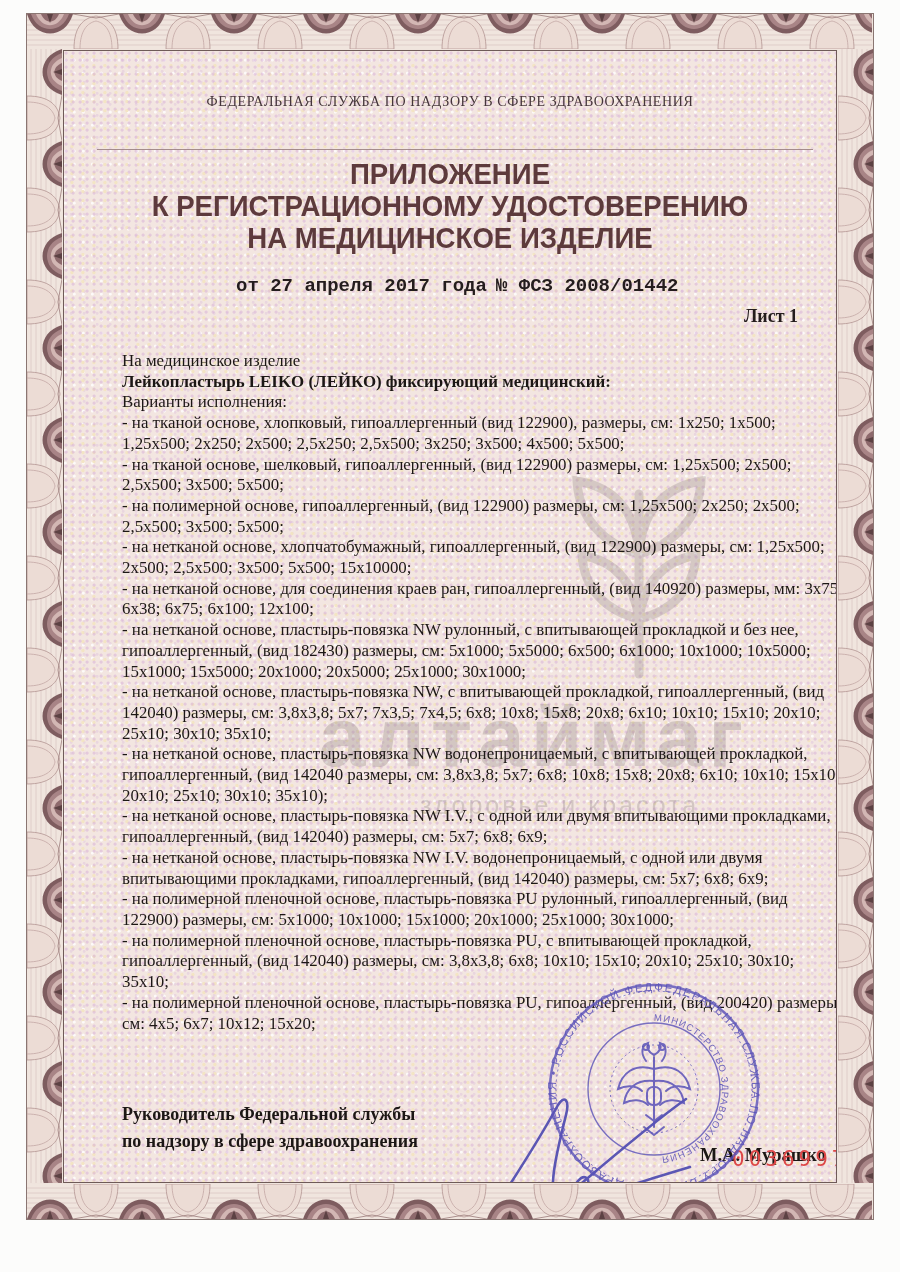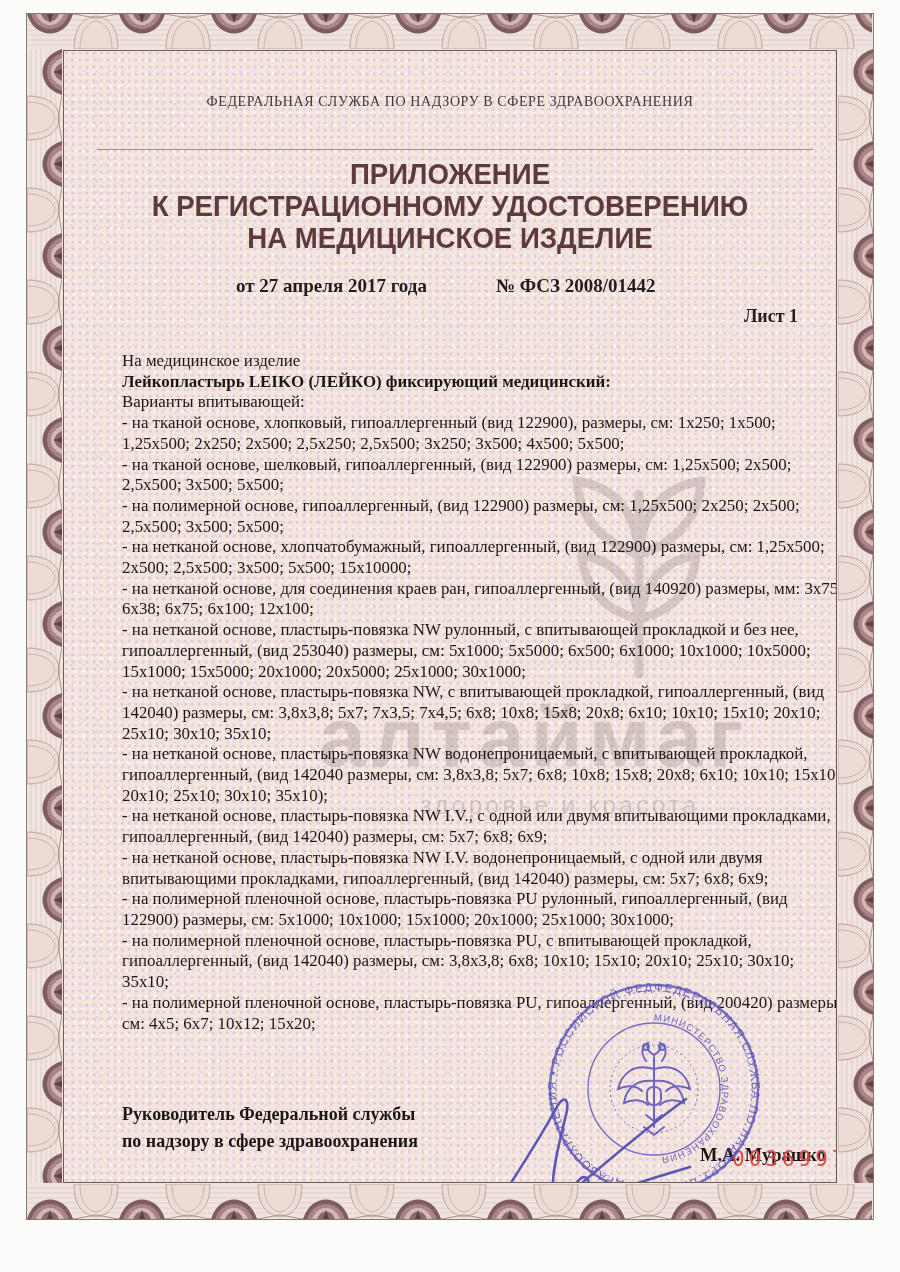--- a/index.html
+++ b/index.html
@@ -40,21 +40,21 @@
   .divider{
     left:33px;top:98px;width:716px;height:0;
     border-top:1px solid #8b6f6f;opacity:.75;
   }
   .doc-title{
     left:0;right:0;top:107px;text-align:center;
     font-family:"Liberation Sans", sans-serif;font-weight:700;
     color:#5d3a3c;font-size:30px;line-height:1.07;letter-spacing:0px;
     transform:scaleX(0.92);
   }
-  .date-row{left:0;right:0;top:224px;height:26px;font-weight:700;font-size:19px;color:#241d1d;}
+  .date-row{left:0;right:0;top:224px;height:26px;font-weight:700;font-size:19px;color:#241d1d;font-family:Liberation Mono, monospace;}
   .date-label{position:absolute;left:172px;top:0;}
   .number-label{position:absolute;left:432px;top:0;}
   .sheet{right:38px;top:255px;font-weight:700;font-size:18px;color:#241d1d;}
   
   .bodytext{
     left:58px;top:300px;width:722px;
     font-size:16.9px;line-height:1.225;color:#1c1715;
   }
   .bodytext p{margin:0;}
   .bold{font-weight:700;}
@@ -190,27 +190,27 @@
 
     <div class="abs date-row">
       <span class="date-label">от  27 апреля 2017 года</span>
       <span class="number-label">№  ФСЗ 2008/01442</span>
     </div>
     <div class="abs sheet">Лист  1</div>
 
     <div class="abs bodytext">
       <p>На медицинское изделие</p>
       <p class="bold">Лейкопластырь LEIKO (ЛЕЙКО) фиксирующий медицинский:</p>
-      <p>Варианты впитывающей:</p>
+      <p>Варианты исполнения:</p>
       <p>- на тканой основе, хлопковый, гипоаллергенный (вид 122900), размеры, см: 1x250; 1x500; 1,25x500; 2x250; 2x500; 2,5x250; 2,5x500; 3x250; 3x500; 4x500; 5x500;</p>
       <p>- на тканой основе, шелковый, гипоаллергенный, (вид 122900) размеры, см: 1,25x500; 2x500; 2,5x500; 3x500; 5x500;</p>
       <p>- на полимерной основе, гипоаллергенный, (вид 122900) размеры, см: 1,25x500; 2x250; 2x500; 2,5x500; 3x500; 5x500;</p>
       <p>- на нетканой основе, хлопчатобумажный, гипоаллергенный, (вид 122900) размеры, см: 1,25x500; 2x500; 2,5x500; 3x500; 5x500; 15x10000;</p>
       <p>- на нетканой основе, для соединения краев ран, гипоаллергенный, (вид 140920) размеры, мм: 3x75; 6x38; 6x75; 6x100; 12x100;</p>
-      <p>- на нетканой основе, пластырь-повязка NW рулонный, с впитывающей прокладкой и без нее, гипоаллергенный, (вид 253040) размеры, см: 5x1000; 5x5000; 6x500; 6x1000; 10x1000; 10x5000; 15x1000; 15x5000; 20x1000; 20x5000; 25x1000; 30x1000;</p>
+      <p>- на нетканой основе, пластырь-повязка NW рулонный, с впитывающей прокладкой и без нее, гипоаллергенный, (вид 182430) размеры, см: 5x1000; 5x5000; 6x500; 6x1000; 10x1000; 10x5000; 15x1000; 15x5000; 20x1000; 20x5000; 25x1000; 30x1000;</p>
       <p>- на нетканой основе, пластырь-повязка NW, с впитывающей прокладкой, гипоаллергенный, (вид 142040) размеры, см: 3,8x3,8; 5x7; 7x3,5; 7x4,5; 6x8; 10x8; 15x8; 20x8; 6x10; 10x10; 15x10; 20x10; 25x10; 30x10; 35x10;</p>
       <p>- на нетканой основе, пластырь-повязка NW водонепроницаемый, с впитывающей прокладкой, гипоаллергенный, (вид 142040 размеры, см: 3,8x3,8; 5x7; 6x8; 10x8; 15x8; 20x8; 6x10; 10x10; 15x10; 20x10; 25x10; 30x10; 35x10);</p>
       <p>- на нетканой основе, пластырь-повязка NW I.V., с одной или двумя впитывающими прокладками, гипоаллергенный, (вид 142040) размеры, см: 5x7; 6x8; 6x9;</p>
       <p>- на нетканой основе, пластырь-повязка NW I.V. водонепроницаемый, с одной или двумя впитывающими прокладками, гипоаллергенный, (вид 142040) размеры, см: 5x7; 6x8; 6x9;</p>
       <p>- на полимерной пленочной основе, пластырь-повязка PU рулонный, гипоаллергенный, (вид 122900) размеры, см: 5x1000; 10x1000; 15x1000; 20x1000; 25x1000; 30x1000;</p>
       <p>- на полимерной пленочной основе, пластырь-повязка PU, с впитывающей прокладкой, гипоаллергенный, (вид 142040) размеры, см: 3,8x3,8; 6x8; 10x10; 15x10; 20x10; 25x10; 30x10; 35x10;</p>
       <p>- на полимерной пленочной основе, пластырь-повязка PU, гипоаллергенный, (вид 200420) размеры, см: 4x5; 6x7; 10x12; 15x20;</p>
     </div>
 
     <div class="abs signer">

